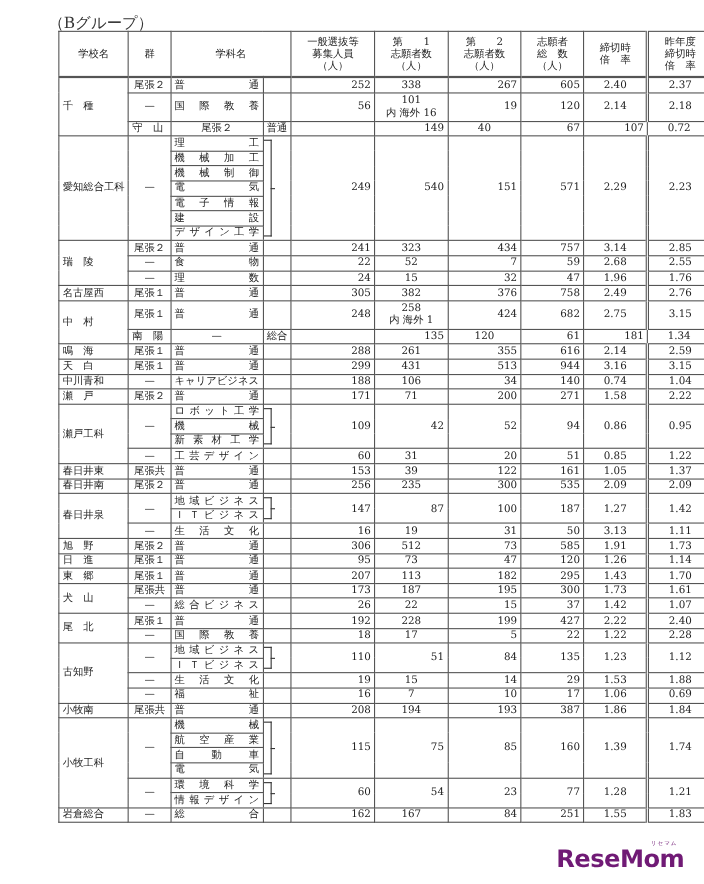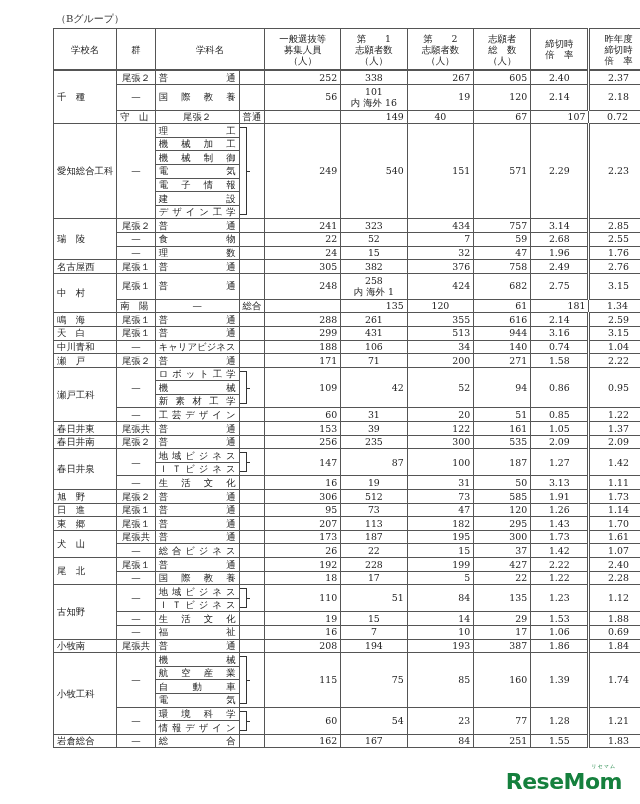--- a/index.html
+++ b/index.html
@@ -1,36 +1,36 @@
 <!DOCTYPE html>
 <html><head>
 <meta charset="utf-8">
 <style>
   html, body { margin:0; padding:0; background:#ffffff; }
   body { width:640px; height:804px; position:relative; overflow:hidden;
          font-family:"DejaVu Serif","Liberation Serif",serif; color:#222; }
-  .caption { position:absolute; left:56px; top:12px; font-size:10px; color:#333;text-align:center; }
+  .caption { position:absolute; left:44px; top:12px; font-size:14px; color:#333;text-align:center; }
   table.t { position:absolute; left:53px; top:28px; border-collapse:collapse;
             font-size:9.4px; table-layout:fixed; }
   table.t td, table.t th { border:1px solid #555; padding:0 3px; height:12.6px;
             line-height:11.6px; white-space:nowrap; overflow:visible; }
   table.t th { font-weight:normal; text-align:center; line-height:11px; padding:2px 14px; height:36px; }
   table.t thead tr th { border-bottom:2px solid #555; }
   .num { text-align:right; }
   .ctr { text-align:center; }
   .dbl { border-left:3px double #555 !important;margin-left:48px; }
   .school { text-align:left; }
   .sub { padding:0 !important; position:relative; }
   .sub-inner { display:flex; justify-content:space-between; padding:0 3px; }
   .bracket-cell { border-left:none !important; padding:0 !important; position:relative; }
   .brk { position:absolute; left:0; width:6px; border:1px solid #333; border-left:none; }
   .brk::after { content:""; position:absolute; left:6px; top:50%; width:4px; border-top:1px solid #333; }
   .note { display:block; text-align:center; }
   .logo { position:absolute; right:18px; bottom:10px; font-family:"DejaVu Sans","Liberation Sans",sans-serif;
-          font-weight:bold; font-size:22px; color:#15803d; letter-spacing:-0.5px; }
+          font-weight:bold; font-size:22px; color:#701a75; letter-spacing:-0.5px; }
   .logo small { position:absolute; right:6px; top:-6px; font-size:5px; font-weight:normal; letter-spacing:1px; }
 </style>
 </head>
 <body>
 
 <div class="caption">（Bグループ）</div>
 
 <table class="t">
   <colgroup>
     <col style="width:64px">

